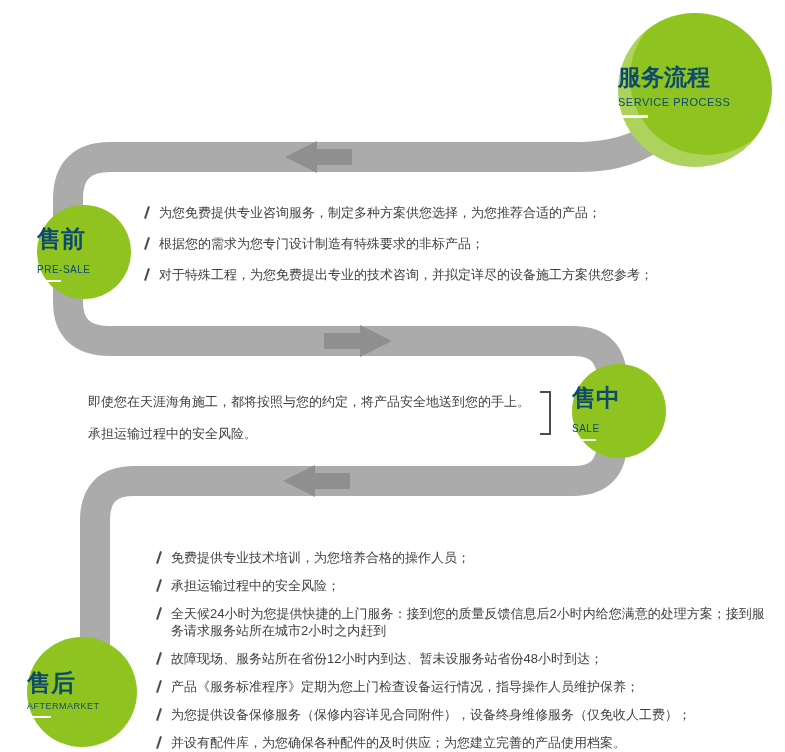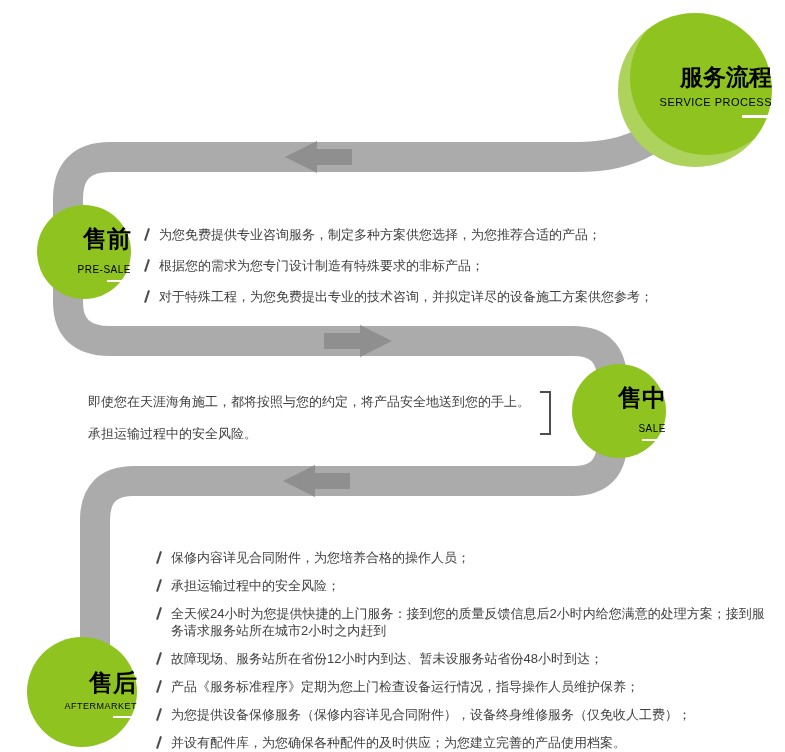--- a/index.html
+++ b/index.html
@@ -5,22 +5,22 @@
   html,body { margin:0; padding:0; background:#ffffff; }
   body { font-family:"Liberation Sans","DejaVu Sans",sans-serif; }
   .canvas {
     position:relative; width:785px; height:752px; background:#ffffff;
     overflow:hidden; color:#3f3f3f;
   }
   svg.flow { position:absolute; left:0; top:0; }
 
   
   .circle {
-    position:absolute; border-radius:50%; background:#8fc31f; color:#000000;
-    display:flex; flex-direction:column; align-items:flex-end; justify-content:center;
+    position:absolute; border-radius:50%; background:#8fc31f; color:#0c4a6e;
+    display:flex; flex-direction:column; align-items:flex-start; justify-content:center;
     text-align:center;
   }
   .circle .zh { font-weight:bold; }
   .circle .en { letter-spacing:.5px; }
   .circle .rule { background:#fff; height:2px; width:24px; margin-top:5px; }
 
   .big-circle { left:618px; top:13px; width:154px; height:154px;
     box-shadow: inset 12px -12px 0 rgba(255,255,255,.28); }
   .big-circle .zh { font-size:23px; }
   .big-circle .en { font-size:11px; margin-top:3px; }
@@ -35,21 +35,21 @@
 
   
   .list { position:absolute; font-size:13px; line-height:17px; }
   .list .item { display:flex; align-items:flex-start; margin-bottom:12px; }
   .tick {
     flex:0 0 auto; width:2px; height:13px; background:#4d4d4d;
     transform:rotate(18deg); margin:2px 11px 0 0;
   }
   .item-text { flex:1 1 auto; }
 
-  .presale-list { left:146px; top:226px; width:530px; }
+  .presale-list { left:146px; top:204px; width:530px; }
   .presale-list .item { margin-bottom:14px; }
 
   .after-list { left:158px; top:549px; width:612px; }
   .after-list .item { margin-bottom:11px; }
 
   .sale-block {
     position:absolute; left:88px; top:392px; width:444px;
     font-size:13px; line-height:20px;
   }
   .sale-block .line { margin-bottom:12px; }
@@ -124,21 +124,21 @@
 
   <div class="circle c-after">
     <div class="zh">售后</div>
     <div class="en">AFTERMARKET</div>
     <div class="rule"></div>
   </div>
 
   <div class="list after-list">
     <div class="item">
       <span class="tick"></span>
-      <span class="item-text">保修内容详见合同附件，为您培养合格的操作人员；</span>
+      <span class="item-text">免费提供专业技术培训，为您培养合格的操作人员；</span>
     </div>
     <div class="item">
       <span class="tick"></span>
       <span class="item-text">承担运输过程中的安全风险；</span>
     </div>
     <div class="item">
       <span class="tick"></span>
       <span class="item-text">全天候24小时为您提供快捷的上门服务：接到您的质量反馈信息后2小时内给您满意的处理方案；接到服务请求服务站所在城市2小时之内赶到</span>
     </div>
     <div class="item">

